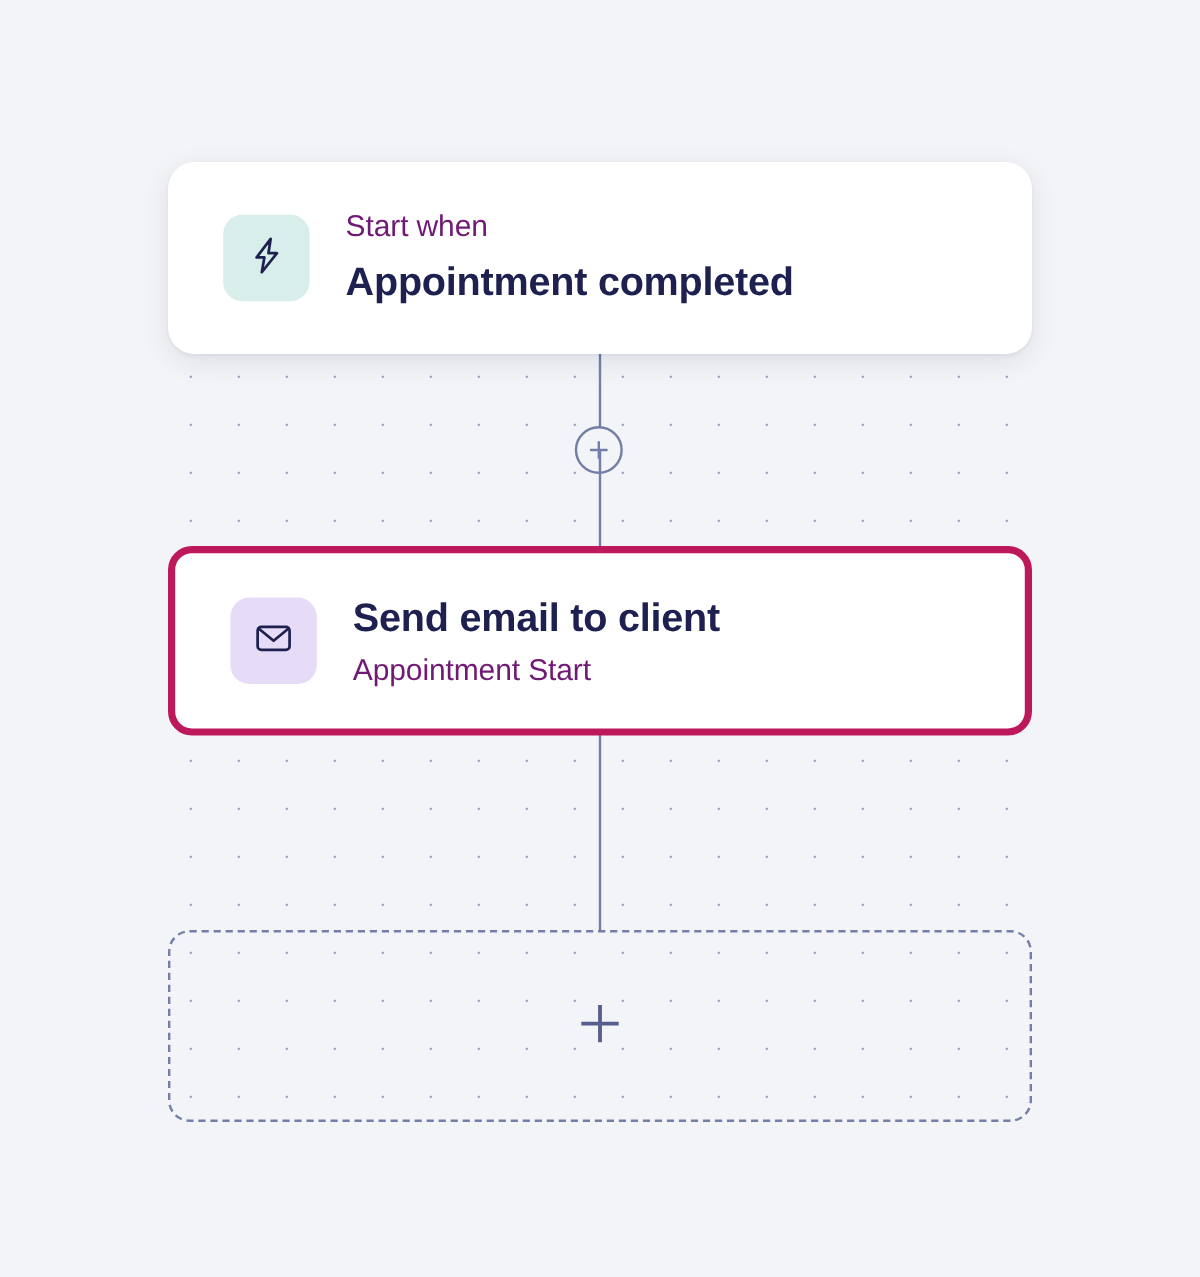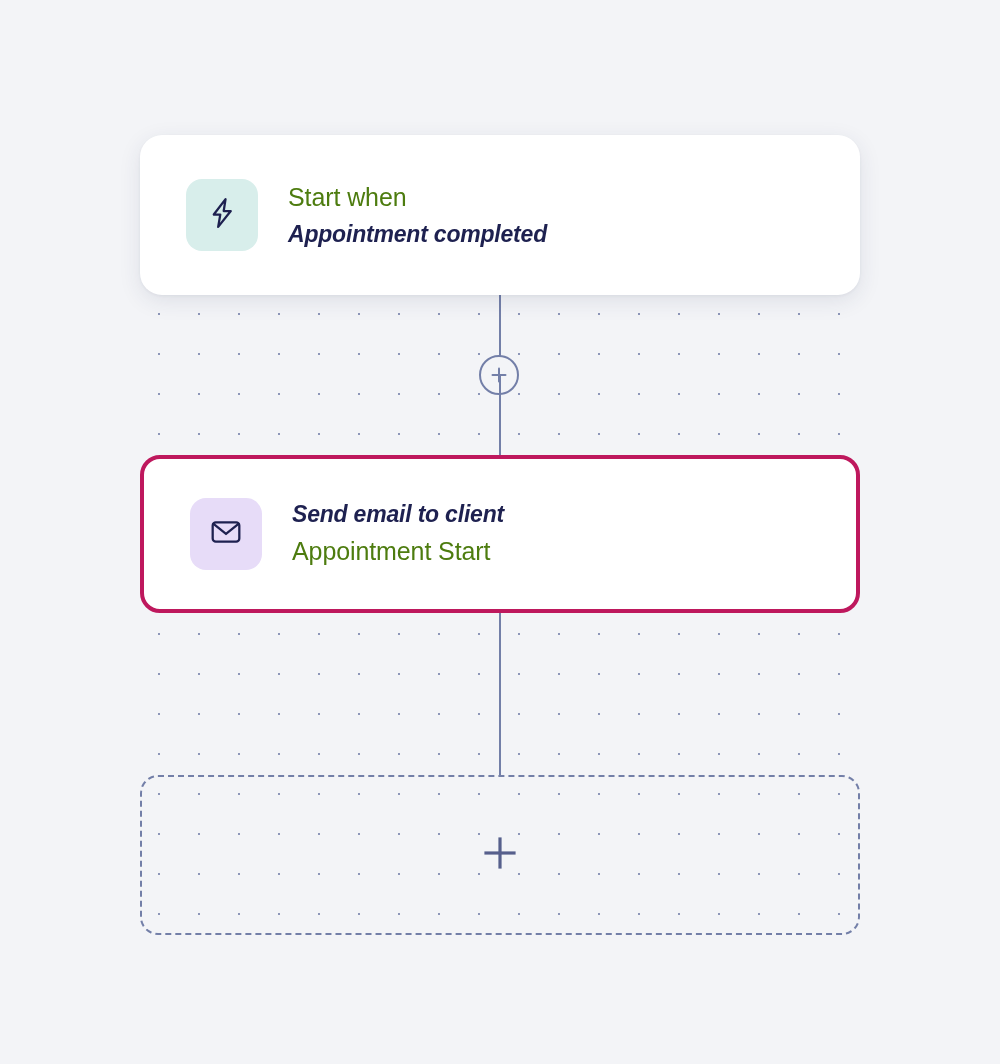--- a/index.html
+++ b/index.html
@@ -79,21 +79,21 @@
     height: 160px;
     border-radius: 22px;
     box-shadow: 0 6px 22px rgba(40, 50, 90, 0.10),
                 0 1px 3px rgba(40, 50, 90, 0.06);
   }
 
   #action-card {
     top: 455px;
     height: 158px;
     border-radius: 20px;
-    border: 4px solid #be185d;
+    border: 6px solid #be185d;
     cursor: pointer;
   }
 
   .icon-tile {
     width: 72px;
     height: 72px;
     border-radius: 16px;
     display: flex;
     align-items: center;
     justify-content: center;
@@ -105,31 +105,30 @@
   .card-text {
     margin-left: 30px;
     display: flex;
     flex-direction: column;
     justify-content: center;
   }
 
   .line-regular {
     font-size: 25px;
     font-weight: 400;
-    color: #4d7c0f;
+    color: #701a75;
     line-height: 1.55;
     letter-spacing: -0.1px;
   }
   .line-bold {
-    font-size: 23px;
+    font-size: 33px;
     font-weight: 700;
     color: #1e2150;
     line-height: 1.55;
     letter-spacing: -0.2px;
-    font-style: italic;
   }
 
   
   #drop-zone {
     position: absolute;
     left: 140px;
     top: 775px;
     width: 720px;
     height: 160px;
     box-sizing: border-box;

